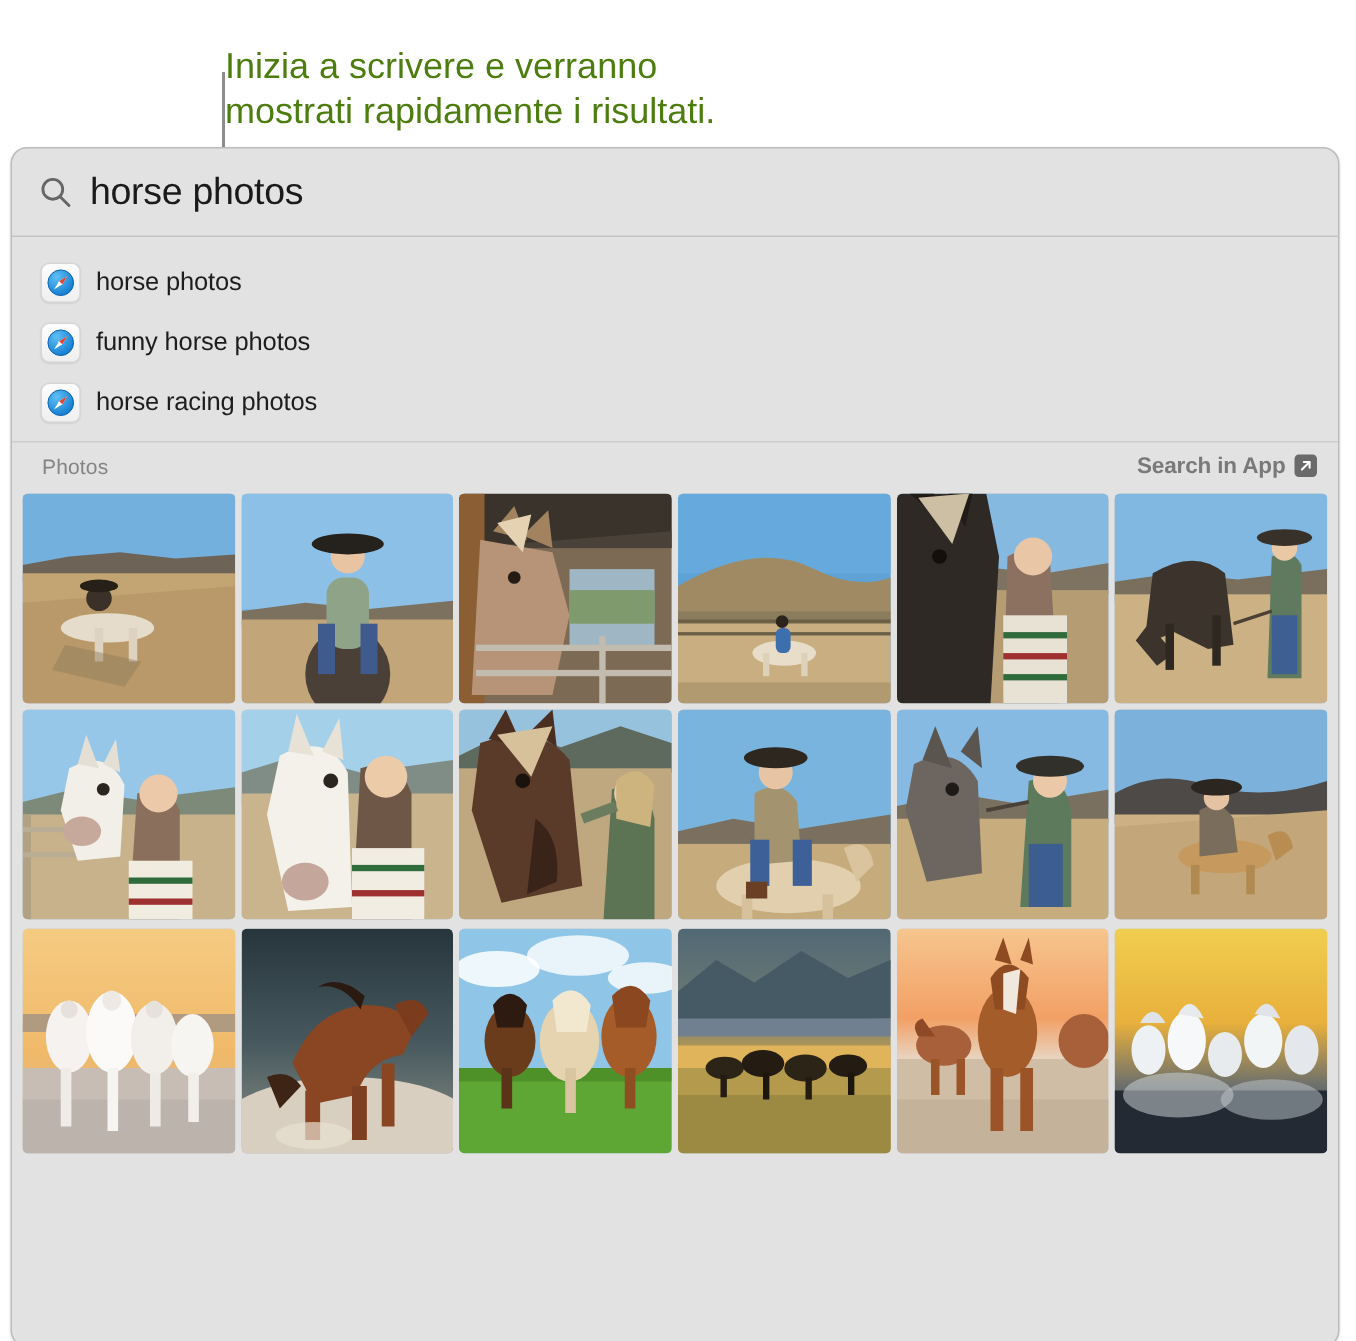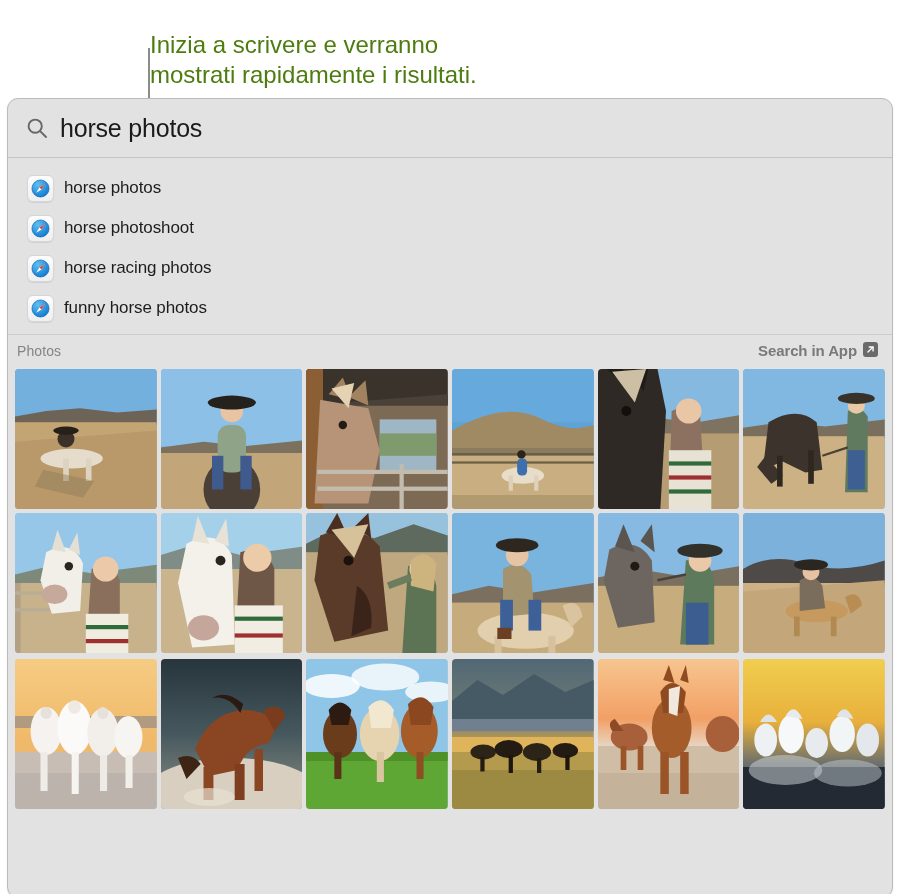--- a/index.html
+++ b/index.html
@@ -111,32 +111,32 @@
     color: #1d1d1d;
     letter-spacing: -0.1px;
   }
 
   
   .section-header {
     height: 32px;
     display: flex;
     align-items: center;
     justify-content: space-between;
-    padding: 0 14px 0 9px;
+    padding: 0 14px 0 20px;
     border-top: 1px solid #cdcdcd;
     box-sizing: border-box;
   }
   .section-title {
     font-size: 14px;
     color: #848484;
     letter-spacing: 0.1px;
   }
   #search-in-app {
     display: flex;
-    align-items: flex-start;
+    align-items: center;
     gap: 6px;
     cursor: default;
   }
   #search-in-app-label {
     font-size: 15px;
     color: #797979;
     font-weight: bold;
     letter-spacing: -0.1px;
   }
   #external-link-icon {
@@ -203,72 +203,55 @@
             </defs>
           <circle cx="10" cy="10" r="9" fill="url(#sg0)"></circle>
           <circle cx="10" cy="10" r="9" fill="none" stroke="#0a63ad" stroke-width="0.7"></circle>
           <polygon points="14.6,5.4 8.9,8.9 5.4,14.6 11.1,11.1" fill="#ffffff"></polygon>
           <polygon points="14.6,5.4 8.9,8.9 11.1,11.1" fill="#e5402e"></polygon>
         </svg>
       </span>
       <span class="suggestion-label">horse photos</span>
     </div>
 
+
     <div class="suggestion-row">
       <span class="safari-icon">
         <svg viewBox="0 0 20 20" width="19" height="19" aria-hidden="true">
           <defs>
-              <radialGradient id="sg1" cx="35%" cy="28%" r="78%">
+              <radialGradient id="sg2" cx="35%" cy="28%" r="78%">
             <stop offset="0%" stop-color="#5fc0f5"></stop>
                 <stop offset="100%" stop-color="#0f79cf"></stop>
           </radialGradient>
             </defs>
-          <circle cx="10" cy="10" r="9" fill="url(#sg1)"></circle>
+          <circle cx="10" cy="10" r="9" fill="url(#sg2)"></circle>
           <circle cx="10" cy="10" r="9" fill="none" stroke="#0a63ad" stroke-width="0.7"></circle>
           <polygon points="14.6,5.4 8.9,8.9 5.4,14.6 11.1,11.1" fill="#ffffff"></polygon>
           <polygon points="14.6,5.4 8.9,8.9 11.1,11.1" fill="#e5402e"></polygon>
         </svg>
       </span>
-      <span class="suggestion-label">horse photoshoot</span>
+      <span class="suggestion-label">funny horse photos</span>
     </div>
 
     <div class="suggestion-row">
       <span class="safari-icon">
         <svg viewBox="0 0 20 20" width="19" height="19" aria-hidden="true">
           <defs>
               <radialGradient id="sg3" cx="35%" cy="28%" r="78%">
             <stop offset="0%" stop-color="#5fc0f5"></stop>
                 <stop offset="100%" stop-color="#0f79cf"></stop>
           </radialGradient>
             </defs>
           <circle cx="10" cy="10" r="9" fill="url(#sg3)"></circle>
           <circle cx="10" cy="10" r="9" fill="none" stroke="#0a63ad" stroke-width="0.7"></circle>
           <polygon points="14.6,5.4 8.9,8.9 5.4,14.6 11.1,11.1" fill="#ffffff"></polygon>
           <polygon points="14.6,5.4 8.9,8.9 11.1,11.1" fill="#e5402e"></polygon>
         </svg>
       </span>
       <span class="suggestion-label">horse racing photos</span>
-    </div>
-
-    <div class="suggestion-row">
-      <span class="safari-icon">
-        <svg viewBox="0 0 20 20" width="19" height="19" aria-hidden="true">
-          <defs>
-              <radialGradient id="sg2" cx="35%" cy="28%" r="78%">
-            <stop offset="0%" stop-color="#5fc0f5"></stop>
-                <stop offset="100%" stop-color="#0f79cf"></stop>
-          </radialGradient>
-            </defs>
-          <circle cx="10" cy="10" r="9" fill="url(#sg2)"></circle>
-          <circle cx="10" cy="10" r="9" fill="none" stroke="#0a63ad" stroke-width="0.7"></circle>
-          <polygon points="14.6,5.4 8.9,8.9 5.4,14.6 11.1,11.1" fill="#ffffff"></polygon>
-          <polygon points="14.6,5.4 8.9,8.9 11.1,11.1" fill="#e5402e"></polygon>
-        </svg>
-      </span>
-      <span class="suggestion-label">funny horse photos</span>
     </div>
 
 
   </div>
 
   <div class="section-header">
     <span class="section-title">Photos</span>
     <span id="search-in-app">
       <span id="search-in-app-label">Search in App</span>
       <span id="external-link-icon">

